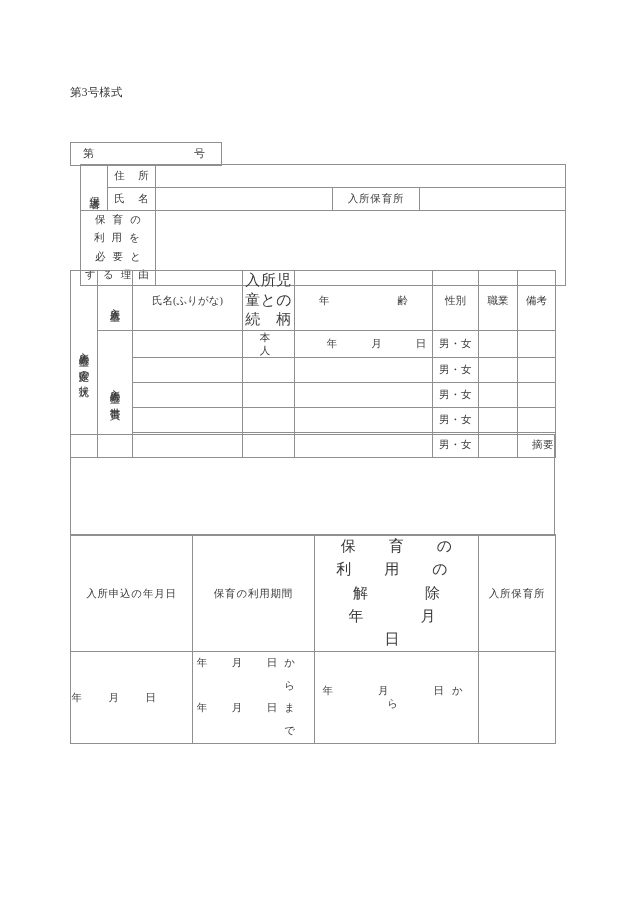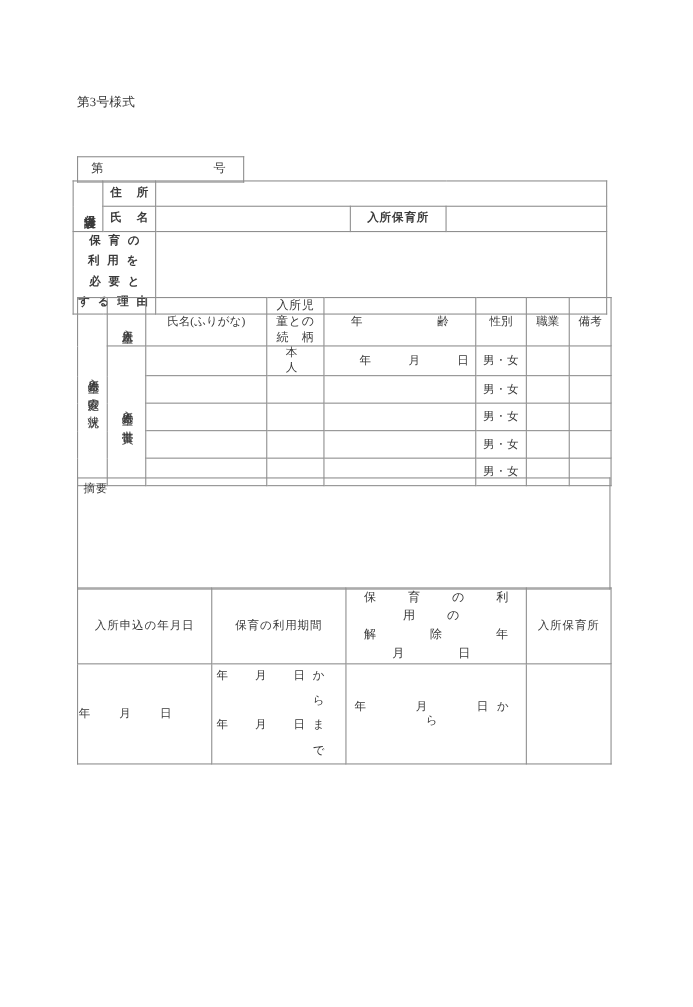--- a/index.html
+++ b/index.html
@@ -70,24 +70,23 @@
     align-items: center;
     justify-content: space-between;
     padding: 0 16px 0 12px;
     height: 22px;
     box-sizing: border-box;
     font-size: 11px;
   }
 
   
   .t-guard {
-    left: 66px;
+    left: 80px;
     top: 164px;
     width: 485px;
-    font-weight: bold;
   }
   .t-guard td { height: 22px; }
   .vlabel {
     writing-mode: vertical-rl;
     text-orientation: upright;
     letter-spacing: 1px;
     margin: 0 auto;
     line-height: 1;
     font-size: 10.5px;
     display: inline-block;
@@ -116,21 +115,21 @@
   .hdr-tall { height: 43px !important; }
   .v-narrow {
     writing-mode: vertical-rl;
     text-orientation: upright;
     letter-spacing: 1.2px;
     line-height: 1.05;
     font-size: 10.5px;
     display: inline-block;
   }
   .two-line {
-    font-size: 11px;
+    font-size: 15px;
     line-height: 1.3;
     letter-spacing: 0.5px;
   }
   .age-head {
     display: flex;
     justify-content: space-between;
     padding: 0 24px;
     font-size: 10.5px;
   }
   .ymd {
@@ -148,21 +147,21 @@
   .danjo { font-size: 10.5px; letter-spacing: 0.5px; }
 
   
   .t-rem {
     left: 70px;
     top: 434px;
     width: 485px;
   }
   .t-rem td {
     height: 100px;
-    text-align: left;
+    text-align: right;
     vertical-align: top;
     margin-top: 13px;
   }
   .rem-label {
     display: block;
     padding: 3px 0 0 5px;
     font-size: 10.5px;
     letter-spacing: 0.5px;
   }
 
@@ -172,21 +171,21 @@
     top: 534px;
     width: 485px;
   }
   .t-bot td { height: 35px; }
   .bot-body td { height: 52px !important; margin-top: 46px; }
   .lbl-sp {
     font-size: 10.5px;
     letter-spacing: 0.8px;
   }
   .twoline-sp {
-    font-size: 11px;
+    font-size: 15px;
     line-height: 1.55;
   }
   .twoline-sp span {
     display: block;
     letter-spacing: 9px;
     text-indent: 9px;
     padding: 0 6px;
   }
   .date-cell {
     font-size: 10.5px;

